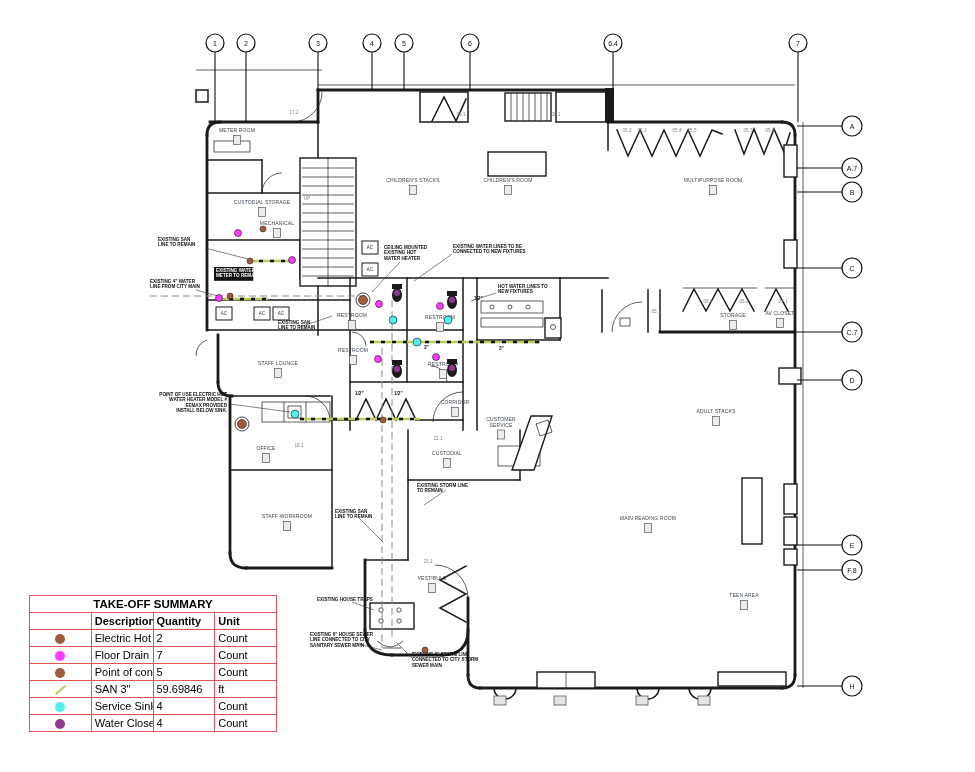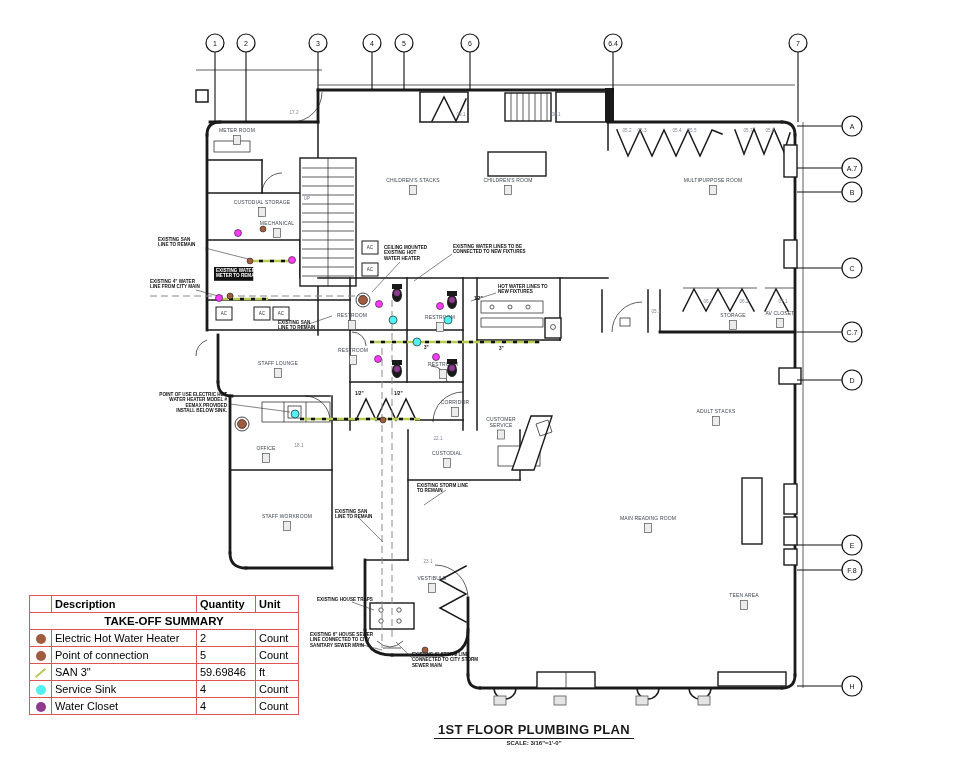--- a/index.html
+++ b/index.html
@@ -410,37 +410,43 @@
         <circle cx="242" cy="424" r="7" fill="none" stroke="#111" stroke-width="0.8"></circle>
         <circle cx="242" cy="424" r="4.5" fill="#a15b3e" stroke="#111" stroke-width="0.6"></circle>
       </g>
   </svg>
 
   
   <div class="takeoff">
     <table>
       <thead>
         <tr>
+            <th class="tt" colspan="4" style="border-color: rgb(221, 85, 85);">TAKE-OFF SUMMARY</th>
+          </tr>
+        <tr>
           <th class="sym" style="border-color: rgb(221, 85, 85);"></th>
           <th class="cdesc" style="border-color: rgb(221, 85, 85);">Description</th>
           <th class="cqty" style="border-color: rgb(221, 85, 85);">Quantity</th>
           <th class="cunit" style="border-color: rgb(221, 85, 85);">Unit</th>
         </tr>
-        <tr>
-            <th class="tt" colspan="4" style="border-color: rgb(221, 85, 85);">TAKE-OFF SUMMARY</th>
-          </tr>
       </thead>
       <tbody id="takeoff-body">
           <tr>
             <td class="sym" style="border-color: rgb(221, 85, 85);"><span class="dot" style="background: rgb(161, 91, 62);"></span></td>
             <td class="cdesc" style="border-color: rgb(221, 85, 85);">Electric Hot Water Heater</td>
             <td class="cqty" style="border-color: rgb(221, 85, 85);">2</td>
             <td class="cunit" style="border-color: rgb(221, 85, 85);">Count</td>
           </tr>
           <tr>
+            <td class="sym" style="border-color: rgb(221, 85, 85);"><span class="dot" style="background: rgb(255, 61, 255);"></span></td>
+            <td class="cdesc" style="border-color: rgb(221, 85, 85);">Floor Drain</td>
+            <td class="cqty" style="border-color: rgb(221, 85, 85);">7</td>
+            <td class="cunit" style="border-color: rgb(221, 85, 85);">Count</td>
+          </tr>
+          <tr>
             <td class="sym" style="border-color: rgb(221, 85, 85);"><span class="dot" style="background: rgb(161, 91, 62);"></span></td>
             <td class="cdesc" style="border-color: rgb(221, 85, 85);">Point of connection</td>
             <td class="cqty" style="border-color: rgb(221, 85, 85);">5</td>
             <td class="cunit" style="border-color: rgb(221, 85, 85);">Count</td>
           </tr>
           <tr>
             <td class="sym" style="border-color: rgb(221, 85, 85);"><span class="slash" style="background: rgb(184, 204, 82);"></span></td>
             <td class="cdesc" style="border-color: rgb(221, 85, 85);">SAN 3"</td>
             <td class="cqty" style="border-color: rgb(221, 85, 85);">59.69846</td>
             <td class="cunit" style="border-color: rgb(221, 85, 85);">ft</td>
@@ -455,17 +461,13 @@
             <td class="sym" style="border-color: rgb(221, 85, 85);"><span class="dot" style="background: rgb(142, 58, 142);"></span></td>
             <td class="cdesc" style="border-color: rgb(221, 85, 85);">Water Closet</td>
             <td class="cqty" style="border-color: rgb(221, 85, 85);">4</td>
             <td class="cunit" style="border-color: rgb(221, 85, 85);">Count</td>
           </tr>
         </tbody>
     </table>
   </div>
 
   
-  <div class="titleblock">
-    <div class="plan-title">1ST FLOOR PLUMBING PLAN</div>
-    <div class="plan-scale">SCALE:  3/16"=1'-0"</div>
-  </div>
 </div>
 
 </body></html>

